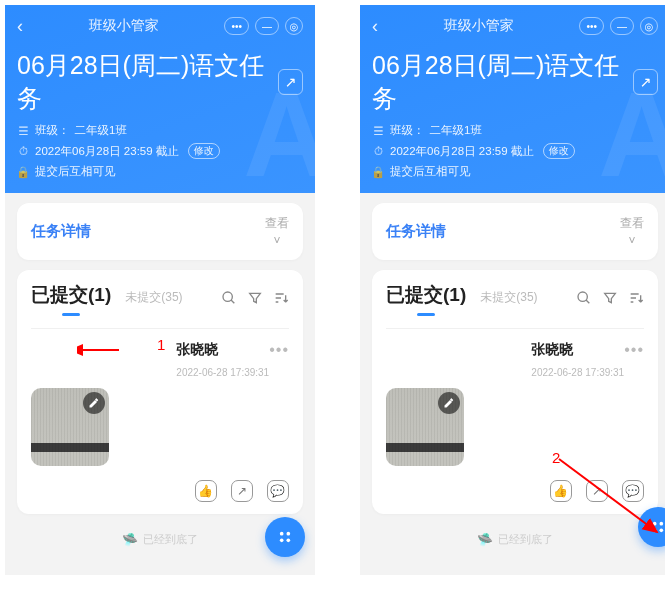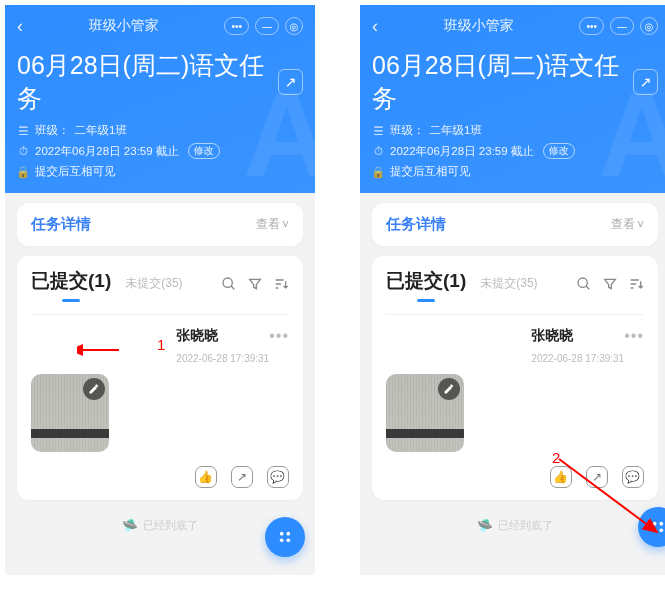--- a/index.html
+++ b/index.html
@@ -18,21 +18,21 @@
     .tasktitle-row { display: flex; align-items: center; justify-content: space-between; margin-top: 8px; }
     .tasktitle { font-size: 25px; font-weight: 400; }
     .share-icon { width: 26px; height: 26px; border: 1.5px solid rgba(255,255,255,0.5); border-radius: 6px; display: flex; align-items: center; justify-content: center; font-size: 14px; }
     .meta { margin-top: 8px; font-size: 11.5px; color: rgba(255,255,255,0.9); display: flex; flex-direction: column; gap: 5px; }
     .meta-row { display: flex; align-items: center; gap: 5px; }
     .meta-icon { width: 13px; display: inline-flex; justify-content: center; opacity: 0.85; }
     .modify { border: 1px solid rgba(255,255,255,0.6); border-radius: 8px; padding: 0 5px; font-size: 10px; margin-left: 4px; }
     .card { margin: 10px 12px 0; background: #fff; border-radius: 12px; padding: 12px 14px; box-shadow: 0 1px 3px rgba(0,0,0,0.03); }
     .card.details { display: flex; justify-content: space-between; align-items: center; }
     .card.details .t { font-size: 15px; font-weight: 700; color: #3b82f6; }
-    .card.details .view { font-size: 12px; color: #aaa; display: flex; align-items: center; gap: 2px; }
+    .card.details .view { font-size: 12px; color: #aaa; display: flex; align-items: center; gap: 2px; flex-direction: column; }
     .tabs { display: flex; align-items: center; justify-content: space-between; }
     .tabs-l { display: flex; align-items: baseline; gap: 14px; }
     .tab-active { font-size: 19px; font-weight: 700; color: #222; position: relative; padding-bottom: 6px; }
     .tab-active::after { content: ""; position: absolute; left: 50%; bottom: -2px; transform: translateX(-50%); width: 18px; height: 3px; background: #2d8cff; border-radius: 2px; }
     .tab-in { font-size: 12px; color: #bbb; }
     .tabs-r { display: flex; gap: 10px; align-items: center; }
     .tool-icon { width: 16px; height: 16px; color: #888; }
     .submission { margin-top: 14px; border-top: 1px solid #f0f0f0; padding-top: 12px; }
     .sub-head { display: flex; justify-content: flex-end; align-items: flex-start; }
     .author { font-size: 14px; font-weight: 700; color: #222; }

